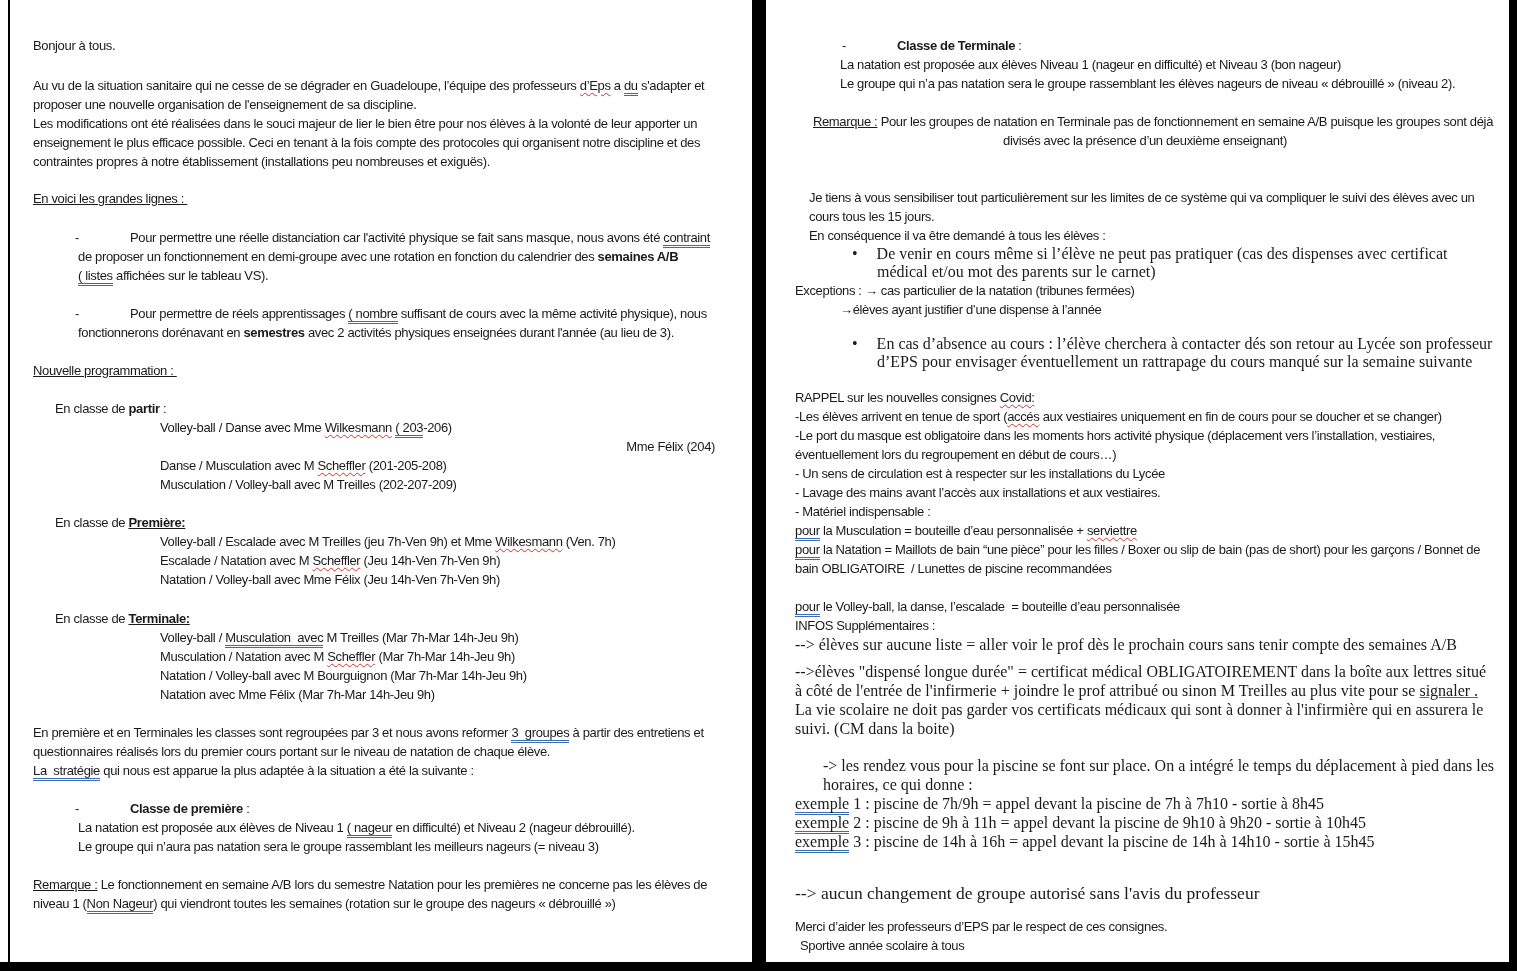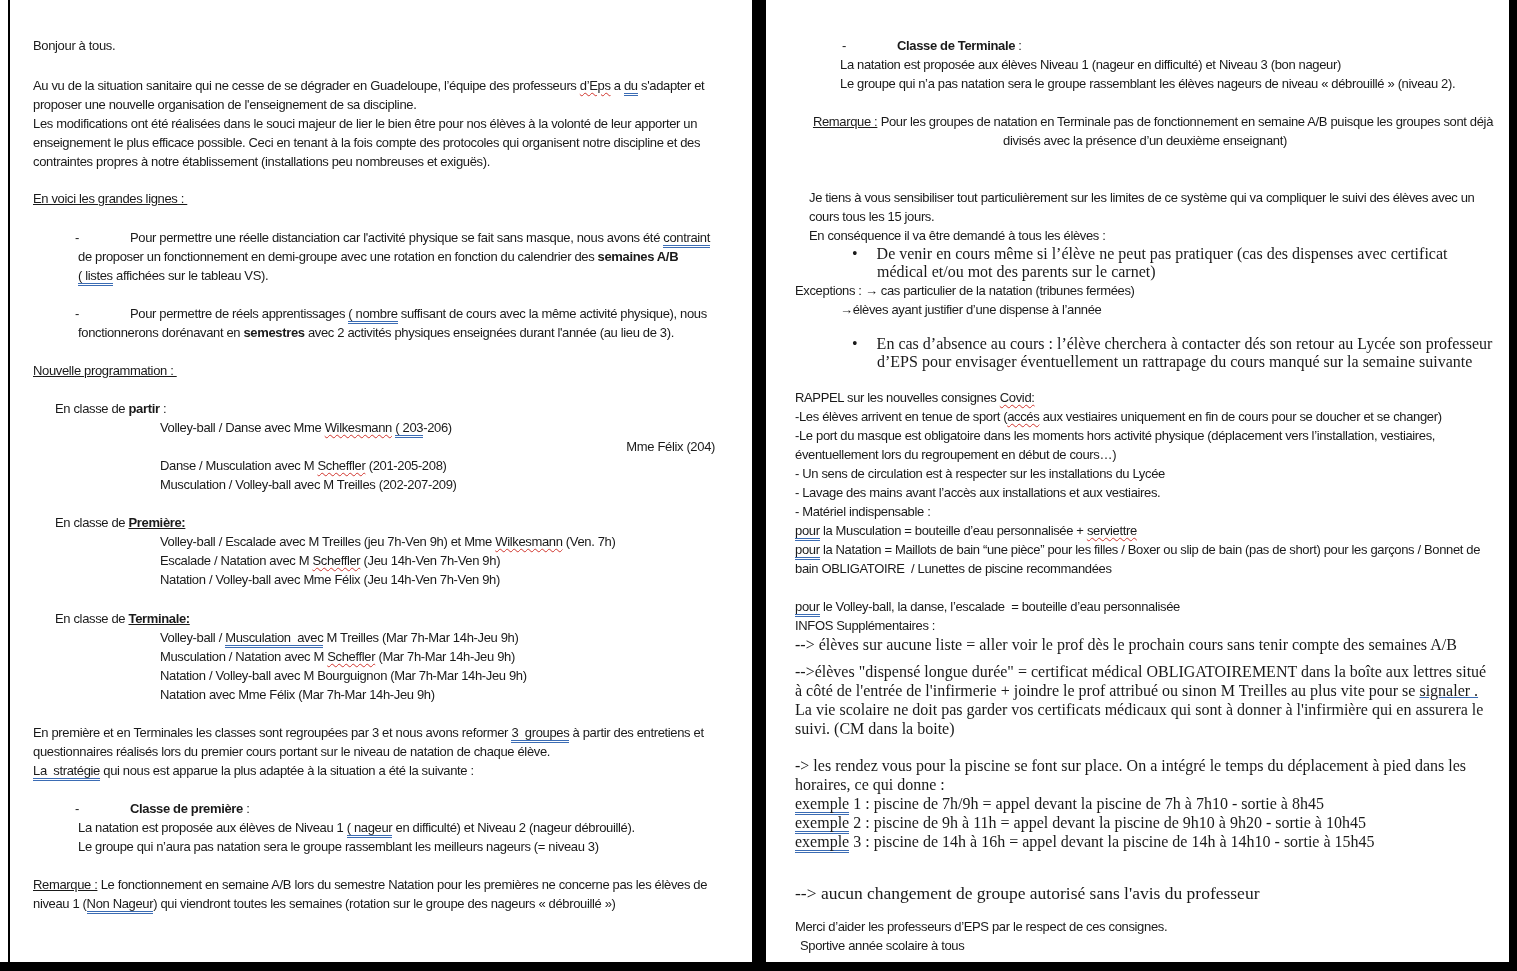--- a/index.html
+++ b/index.html
@@ -82,21 +82,21 @@
       <div class="blk "><span class="run">-Le port du masque est obligatoire dans les moments hors activité physique (déplacement vers l’installation, vestiaires, éventuellement lors du regroupement en début de cours…)</span></div>
       <div class="blk "><span class="run">- Un sens de circulation est à respecter sur les installations du Lycée</span></div>
       <div class="blk "><span class="run">- Lavage des mains avant l’accès aux installations et aux vestiaires.</span></div>
       <div class="blk "><span class="run">- Matériel indispensable :</span></div>
       <div class="blk "><span class="run g">pour</span><span class="run"> la Musculation = bouteille d’eau personnalisée + </span><span class="run s">serviettre</span></div>
       <div class="blk "><span class="run g">pour</span><span class="run"> la Natation = Maillots de bain “une pièce” pour les filles / Boxer ou slip de bain (pas de short) pour les garçons / Bonnet de bain OBLIGATOIRE  / Lunettes de piscine recommandées</span></div>
       <div class="blk " style="margin-top: 19px;"><span class="run g">pour</span><span class="run"> le Volley-ball, la danse, l’escalade  = bouteille d’eau personnalisée</span></div>
       <div class="blk "><span class="run">INFOS Supplémentaires :</span></div>
       <div class="blk serif"><span class="run">--&gt; élèves sur aucune liste = aller voir le prof dès le prochain cours sans tenir compte des semaines A/B</span></div>
       <div class="blk serif" style="margin-top: 8px;"><span class="run">--&gt;élèves "dispensé longue durée" = certificat médical OBLIGATOIREMENT dans la boîte aux lettres situé à côté de l'entrée de l'infirmerie + joindre le prof attribué ou sinon M Treilles au plus vite pour se </span><span class="run l">signaler .</span><span class="run"> La vie scolaire ne doit pas garder vos certificats médicaux qui sont à donner à l'infirmière qui en assurera le suivi. (CM dans la boite)</span></div>
-      <div class="blk serif" style="margin-top: 18px;"><span class="run">-&gt; les rendez vous pour la piscine se font sur place. On a intégré le temps du déplacement à pied dans les horaires, ce qui donne :</span></div>
+      <div class="blk serif" style="margin-top: 18px; margin-left: 28px;"><span class="run">-&gt; les rendez vous pour la piscine se font sur place. On a intégré le temps du déplacement à pied dans les horaires, ce qui donne :</span></div>
       <div class="blk serif"><span class="run g">exemple</span><span class="run"> 1 : piscine de 7h/9h = appel devant la piscine de 7h à 7h10 - sortie à 8h45</span></div>
       <div class="blk serif"><span class="run g">exemple</span><span class="run"> 2 : piscine de 9h à 11h = appel devant la piscine de 9h10 à 9h20 - sortie à 10h45</span></div>
       <div class="blk serif"><span class="run g">exemple</span><span class="run"> 3 : piscine de 14h à 16h = appel devant la piscine de 14h à 14h10 - sortie à 15h45</span></div>
       <div class="blk serif-lg" style="margin-top: 30px;"><span class="run">--&gt; aucun changement de groupe autorisé sans l'avis du professeur</span></div>
       <div class="blk " style="margin-top: 12px;"><span class="run">Merci d’aider les professeurs d’EPS par le respect de ces consignes.</span></div>
       <div class="blk r-sport"><span class="run">Sportive année scolaire à tous</span></div>
     </div>
   <div class="edge-left"></div>
   <div class="gutter"></div>
   <div class="band-right"></div>

